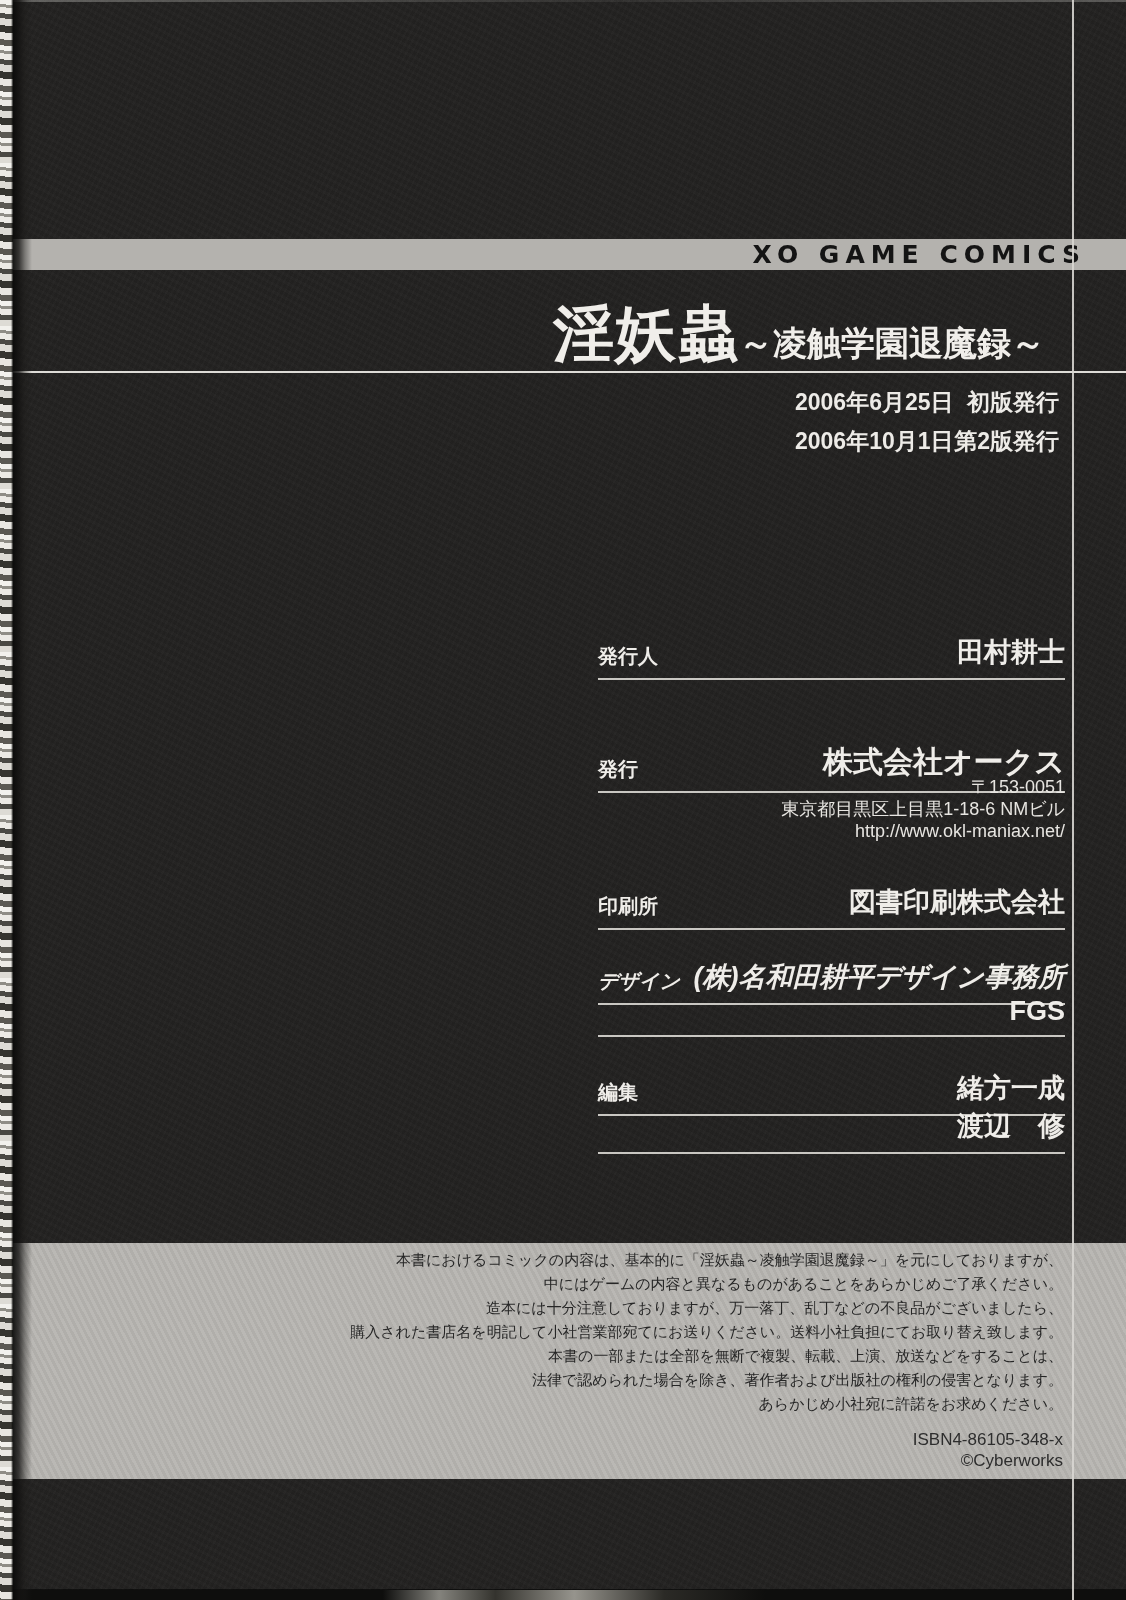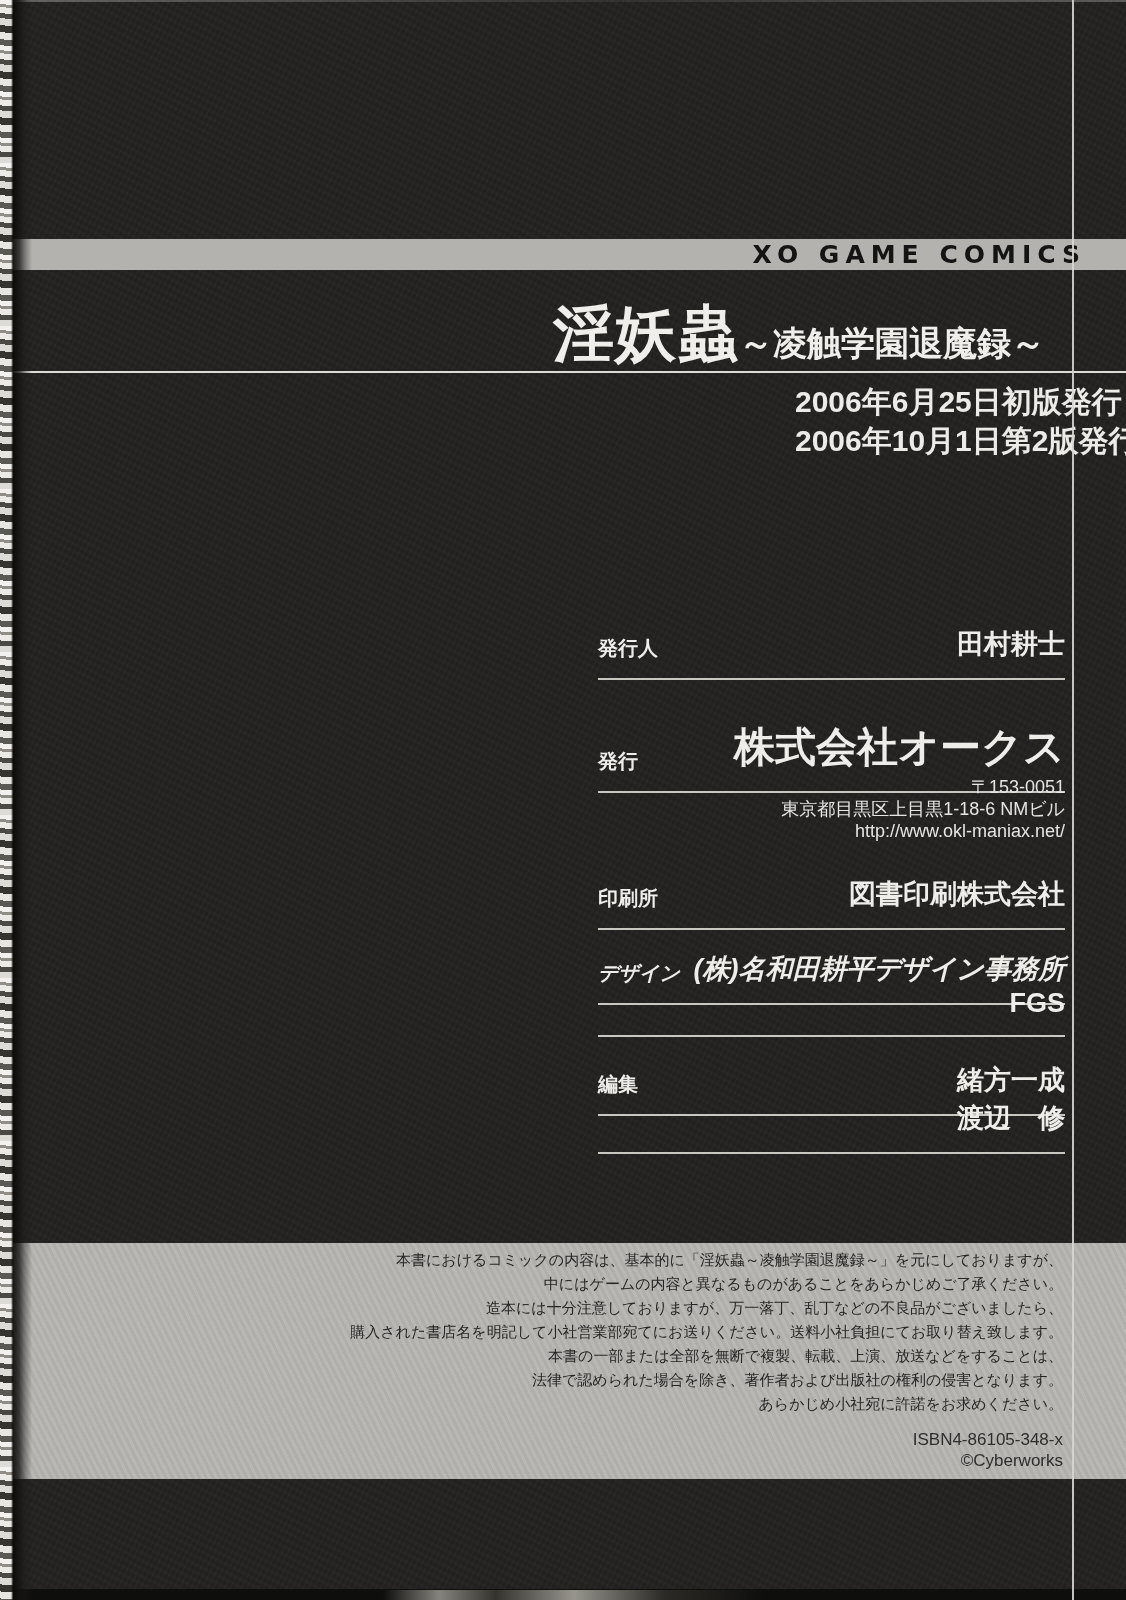--- a/index.html
+++ b/index.html
@@ -34,30 +34,30 @@
   
   .title-wrap { position:absolute; right:81px; top:294px; display:flex;
     align-items:baseline; white-space:nowrap; color:#f0eeea; z-index:2;text-align:center; }
   .title-main { font-size:61px; font-weight:bold; letter-spacing:1px; }
   .title-sub  { font-size:34px; font-weight:bold; }
   .title-underline { position:absolute; left:0; top:371px; width:100%; height:2px;
     background:#dedcd7; z-index:2; }
   
   .editions { position:absolute; left:795px; top:383px; width:264px; z-index:2; }
   .edition-line { display:flex; justify-content:space-between; align-items:center;
-    height:39px; font-size:30px; font-weight:bold; color:#edebe7; white-space:nowrap; }
+    height:39px; font-size:23px; font-weight:bold; color:#edebe7; white-space:nowrap; }
   
   .credits { position:absolute; left:598px; top:0; width:467px; color:#efede9; z-index:2; }
   .crow { position:absolute; left:0; width:100%; box-sizing:border-box;
     border-bottom:2px solid #c9c7c2; display:flex; justify-content:space-between;
-    align-items:flex-end; padding-bottom:16px; white-space:nowrap; }
+    align-items:flex-end; padding-bottom:8px; white-space:nowrap; }
   .crow.single { justify-content:flex-end; }
   .lbl { font-size:20px; font-weight:bold; }
   .val { font-size:27px; font-weight:bold; }
-  .val-big { font-size:41px; }
+  .val-big { font-size:30px; }
   .address { position:absolute; left:0; top:776px; width:100%; text-align:right;
     font-size:18px; line-height:22px; color:#e7e5e1; white-space:nowrap; }
   
   .notice-band { position:absolute; left:0; top:1243px; width:100%; height:236px;
     background:#b6b4b0;
     background-image:repeating-linear-gradient(63deg, rgba(255,255,255,0.05) 0 3px, rgba(0,0,0,0.03) 3px 6px);
     z-index:2;text-decoration:underline; }
   .notice-lines { position:absolute; right:63px; top:5px; text-align:right;
     font-size:15px; line-height:24px; color:#262626; }
   .notice-line { white-space:nowrap; }

